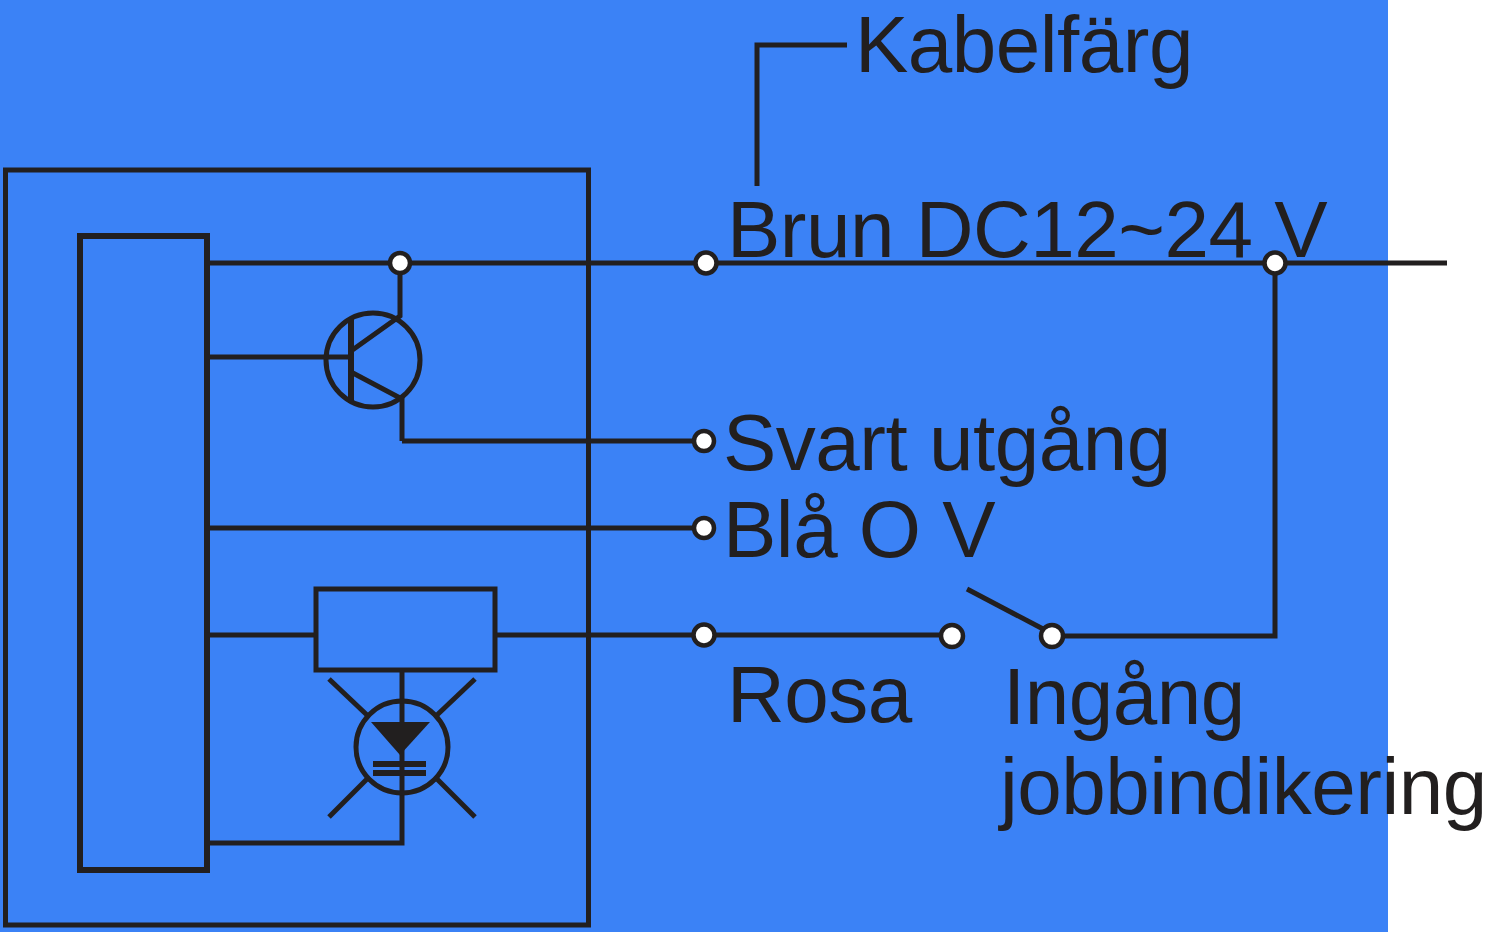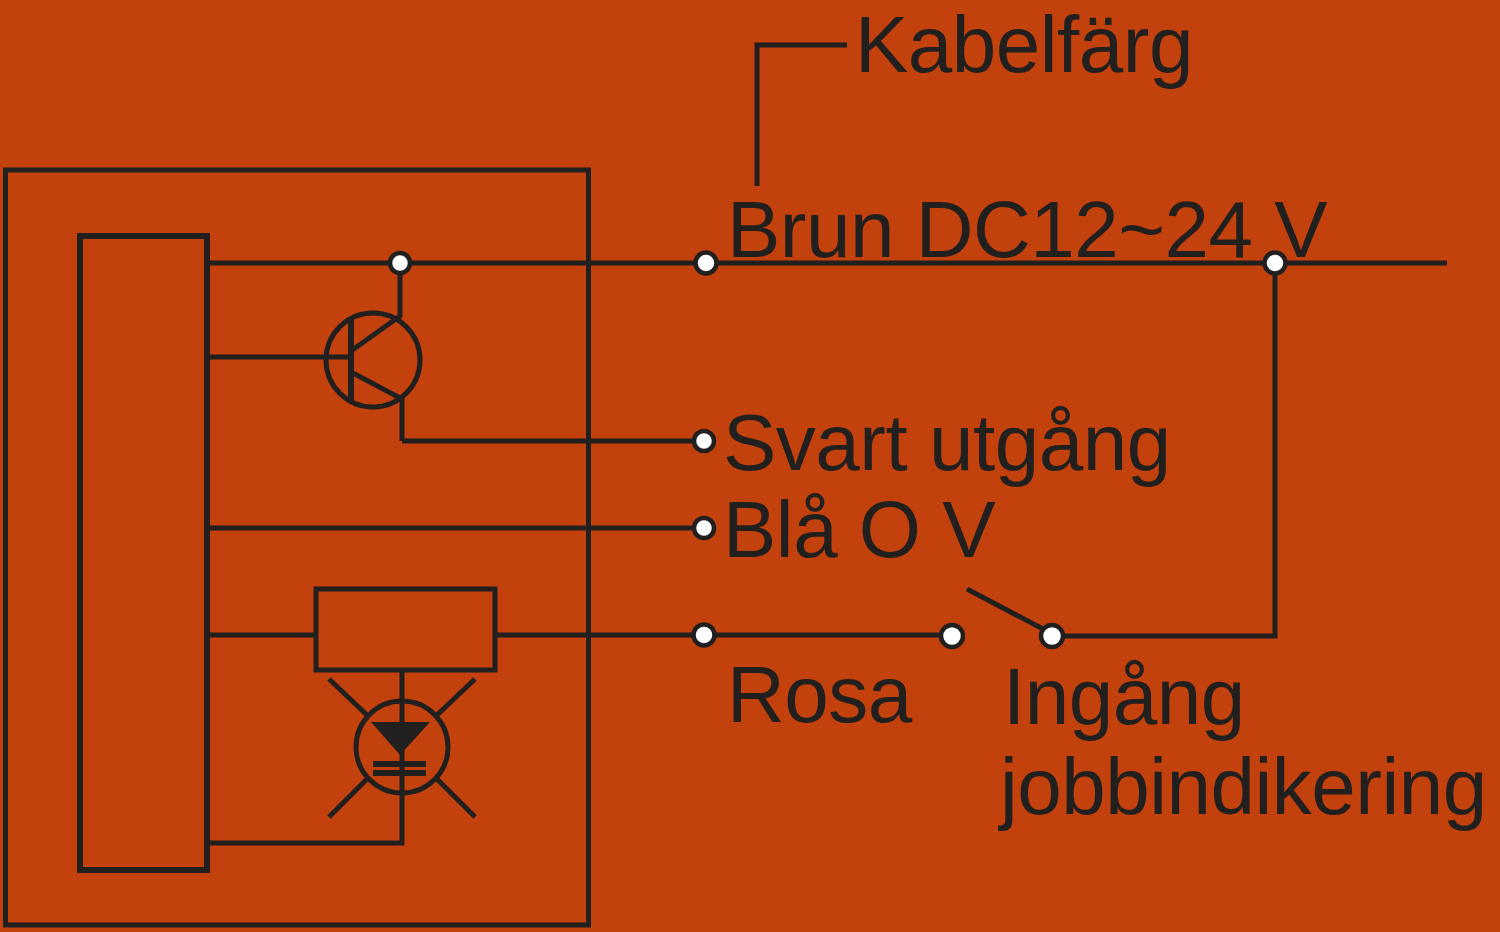--- a/index.html
+++ b/index.html
@@ -5,23 +5,23 @@
   html, body {
     margin: 0;
     padding: 0;
     background: #ffffff;
     width: 1500px;
     height: 932px;
     overflow: hidden;
   }
   #stage {
     position: relative;
-    width: 1500px;
+    width: 1388px;
     height: 932px;
-    background: #c2410c;
+    background: #3b82f6;
   }
   svg {
     display: block;
   }
   .stroke {
     stroke: var(--line, #221f1f);
     fill: none;
     stroke-width: 5;
   }
   .thick {

